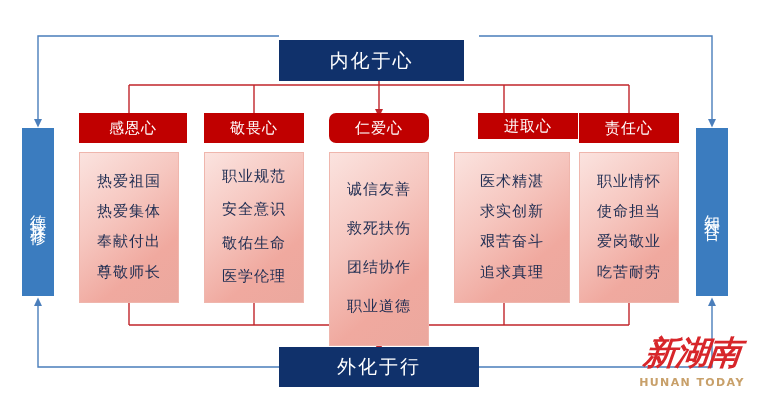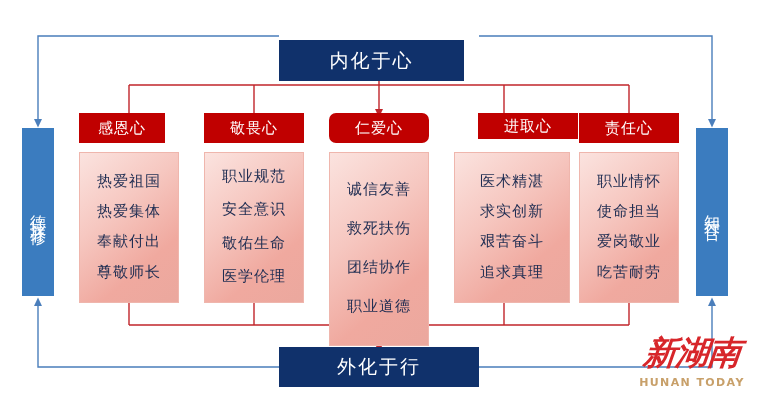--- a/index.html
+++ b/index.html
@@ -133,21 +133,21 @@
   </div>
 
   <div class="box sideblue" style="left:22px;top:128px;width:32px;height:168px;">
     <span>德技并修</span>
   </div>
 
   <div class="box sideblue" style="left:696px;top:128px;width:32px;height:168px;">
     <span>知行合一</span>
   </div>
 
-  <div class="box colhead" style="left:79px;top:113px;width:86px;height:30px;">
+  <div class="box colhead" style="left:79px;top:113px;width:108px;height:30px;">
     <span>感恩心</span>
   </div>
   <div class="box colbody" style="left:79px;top:152px;width:100px;height:151px;">
     <span class="line">热爱祖国</span>
     <span class="line">热爱集体</span>
     <span class="line">奉献付出</span>
     <span class="line">尊敬师长</span>
   </div>
 
   <div class="box colhead" style="left:204px;top:113px;width:100px;height:30px;">

